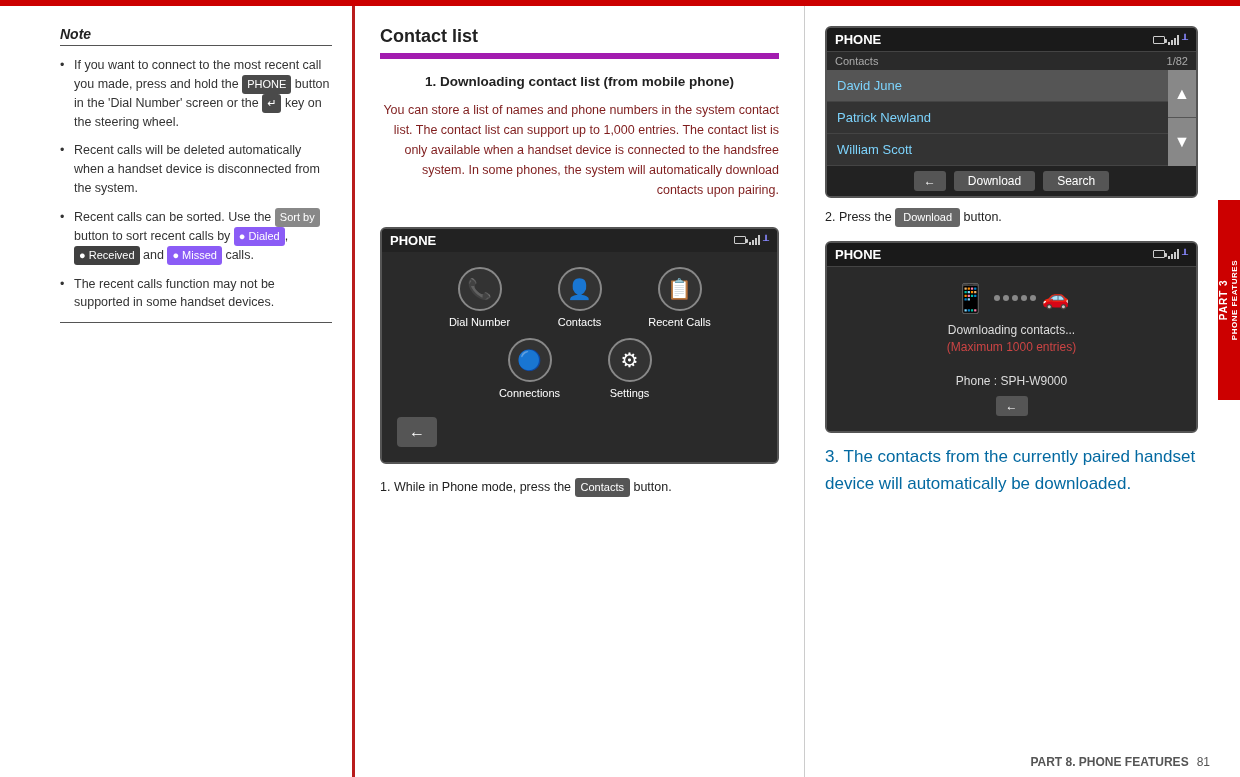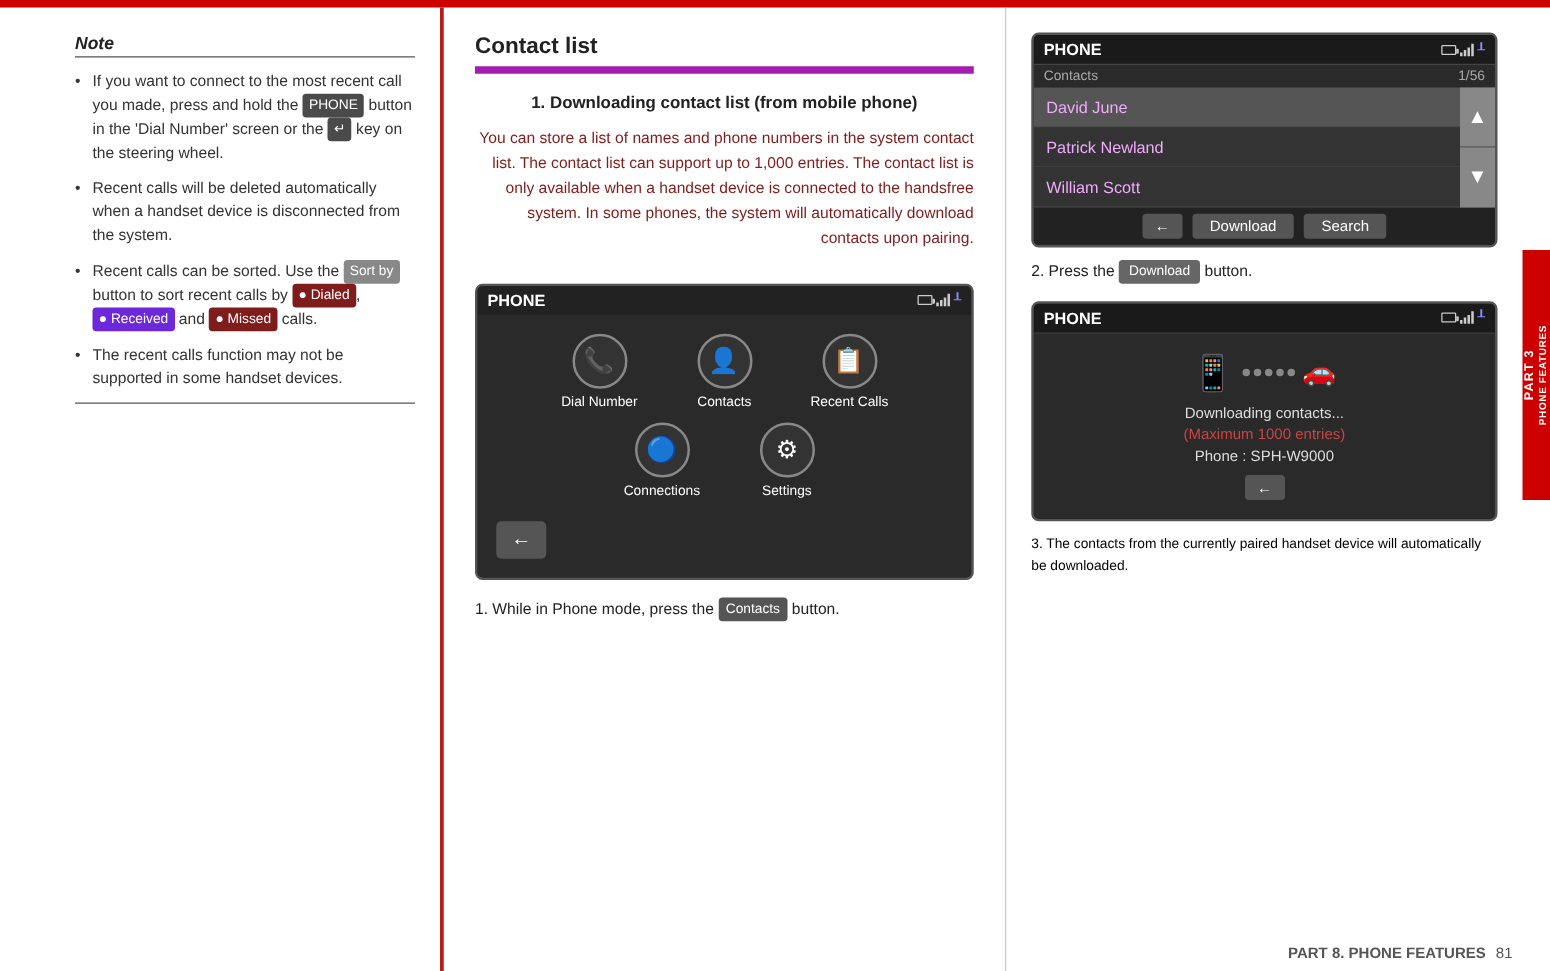--- a/index.html
+++ b/index.html
@@ -124,26 +124,26 @@
     .inline-badge.green {
       background: #4a4a4a;
     }
 
     .inline-badge.sort {
       background: #888;
       color: #fff;
     }
 
     .inline-badge.red {
-      background: #7f1d1d;
+      background: #8b5cf6;
       color: #fff;
     }
 
     .inline-badge.dark-red {
-      background: #6d28d9;
+      background: #404040;
       color: #fff;
     }
 
     
     .note-bottom-border {
       border-bottom: 1px solid #555;
       margin-top: 8px;
     }
 
     
@@ -269,21 +269,21 @@
       background: #2a2a2a;
       color: #aaa;
       font-size: 11px;
       padding: 3px 8px;
       display: flex;
       justify-content: space-between;
     }
 
     .contact-row {
       background: #333;
-      color: #f0abfc;
+      color: #7dd3fc;
       padding: 8px 10px;
       font-size: 13px;
       border-bottom: 1px solid #444;
       display: flex;
     }
 
     .contact-row.selected {
       background: #555;
     }
 
@@ -368,21 +368,21 @@
 
     .download-text {
       font-size: 12px;
       color: #ddd;
       margin-bottom: 3px;
     }
 
     .download-limit {
       font-size: 12px;
       color: #cc4444;
-      margin-bottom: 4px;
+      margin-bottom: 20px;
     }
 
     .download-phone {
       font-size: 12px;
       color: #ddd;
       margin-bottom: 8px;
     }
 
     
     .step-label {
@@ -412,23 +412,23 @@
     }
 
     
     .press-text {
       font-size: 12.5px;
       margin-bottom: 14px;
       line-height: 1.5;
     }
 
     .step3-text {
-      font-size: 11px;
+      font-size: 17px;
       line-height: 1.6;
-      color: #000000;
+      color: #0369a1;
     }
 
     
     .page-footer {
       position: absolute;
       bottom: 8px;
       right: 30px;
       display: flex;
       align-items: center;
       gap: 8px;
@@ -582,21 +582,21 @@
             <div class="signal-bar" style="height:3px;"></div>
             <div class="signal-bar" style="height:5px;"></div>
             <div class="signal-bar" style="height:7px;"></div>
             <div class="signal-bar" style="height:10px;"></div>
           </div>
           <span class="bluetooth-icon">┸</span>
         </div>
       </div>
       <div class="contacts-subheader">
         <span>Contacts</span>
-        <span>1/56</span>
+        <span>1/82</span>
       </div>
       <div class="contacts-list-wrapper">
         <div class="contact-row selected">
           <span>David June</span>
         </div>
         <div class="contact-row">
           <span>Patrick Newland</span>
         </div>
         <div class="contact-row">
           <span>William Scott</span>

